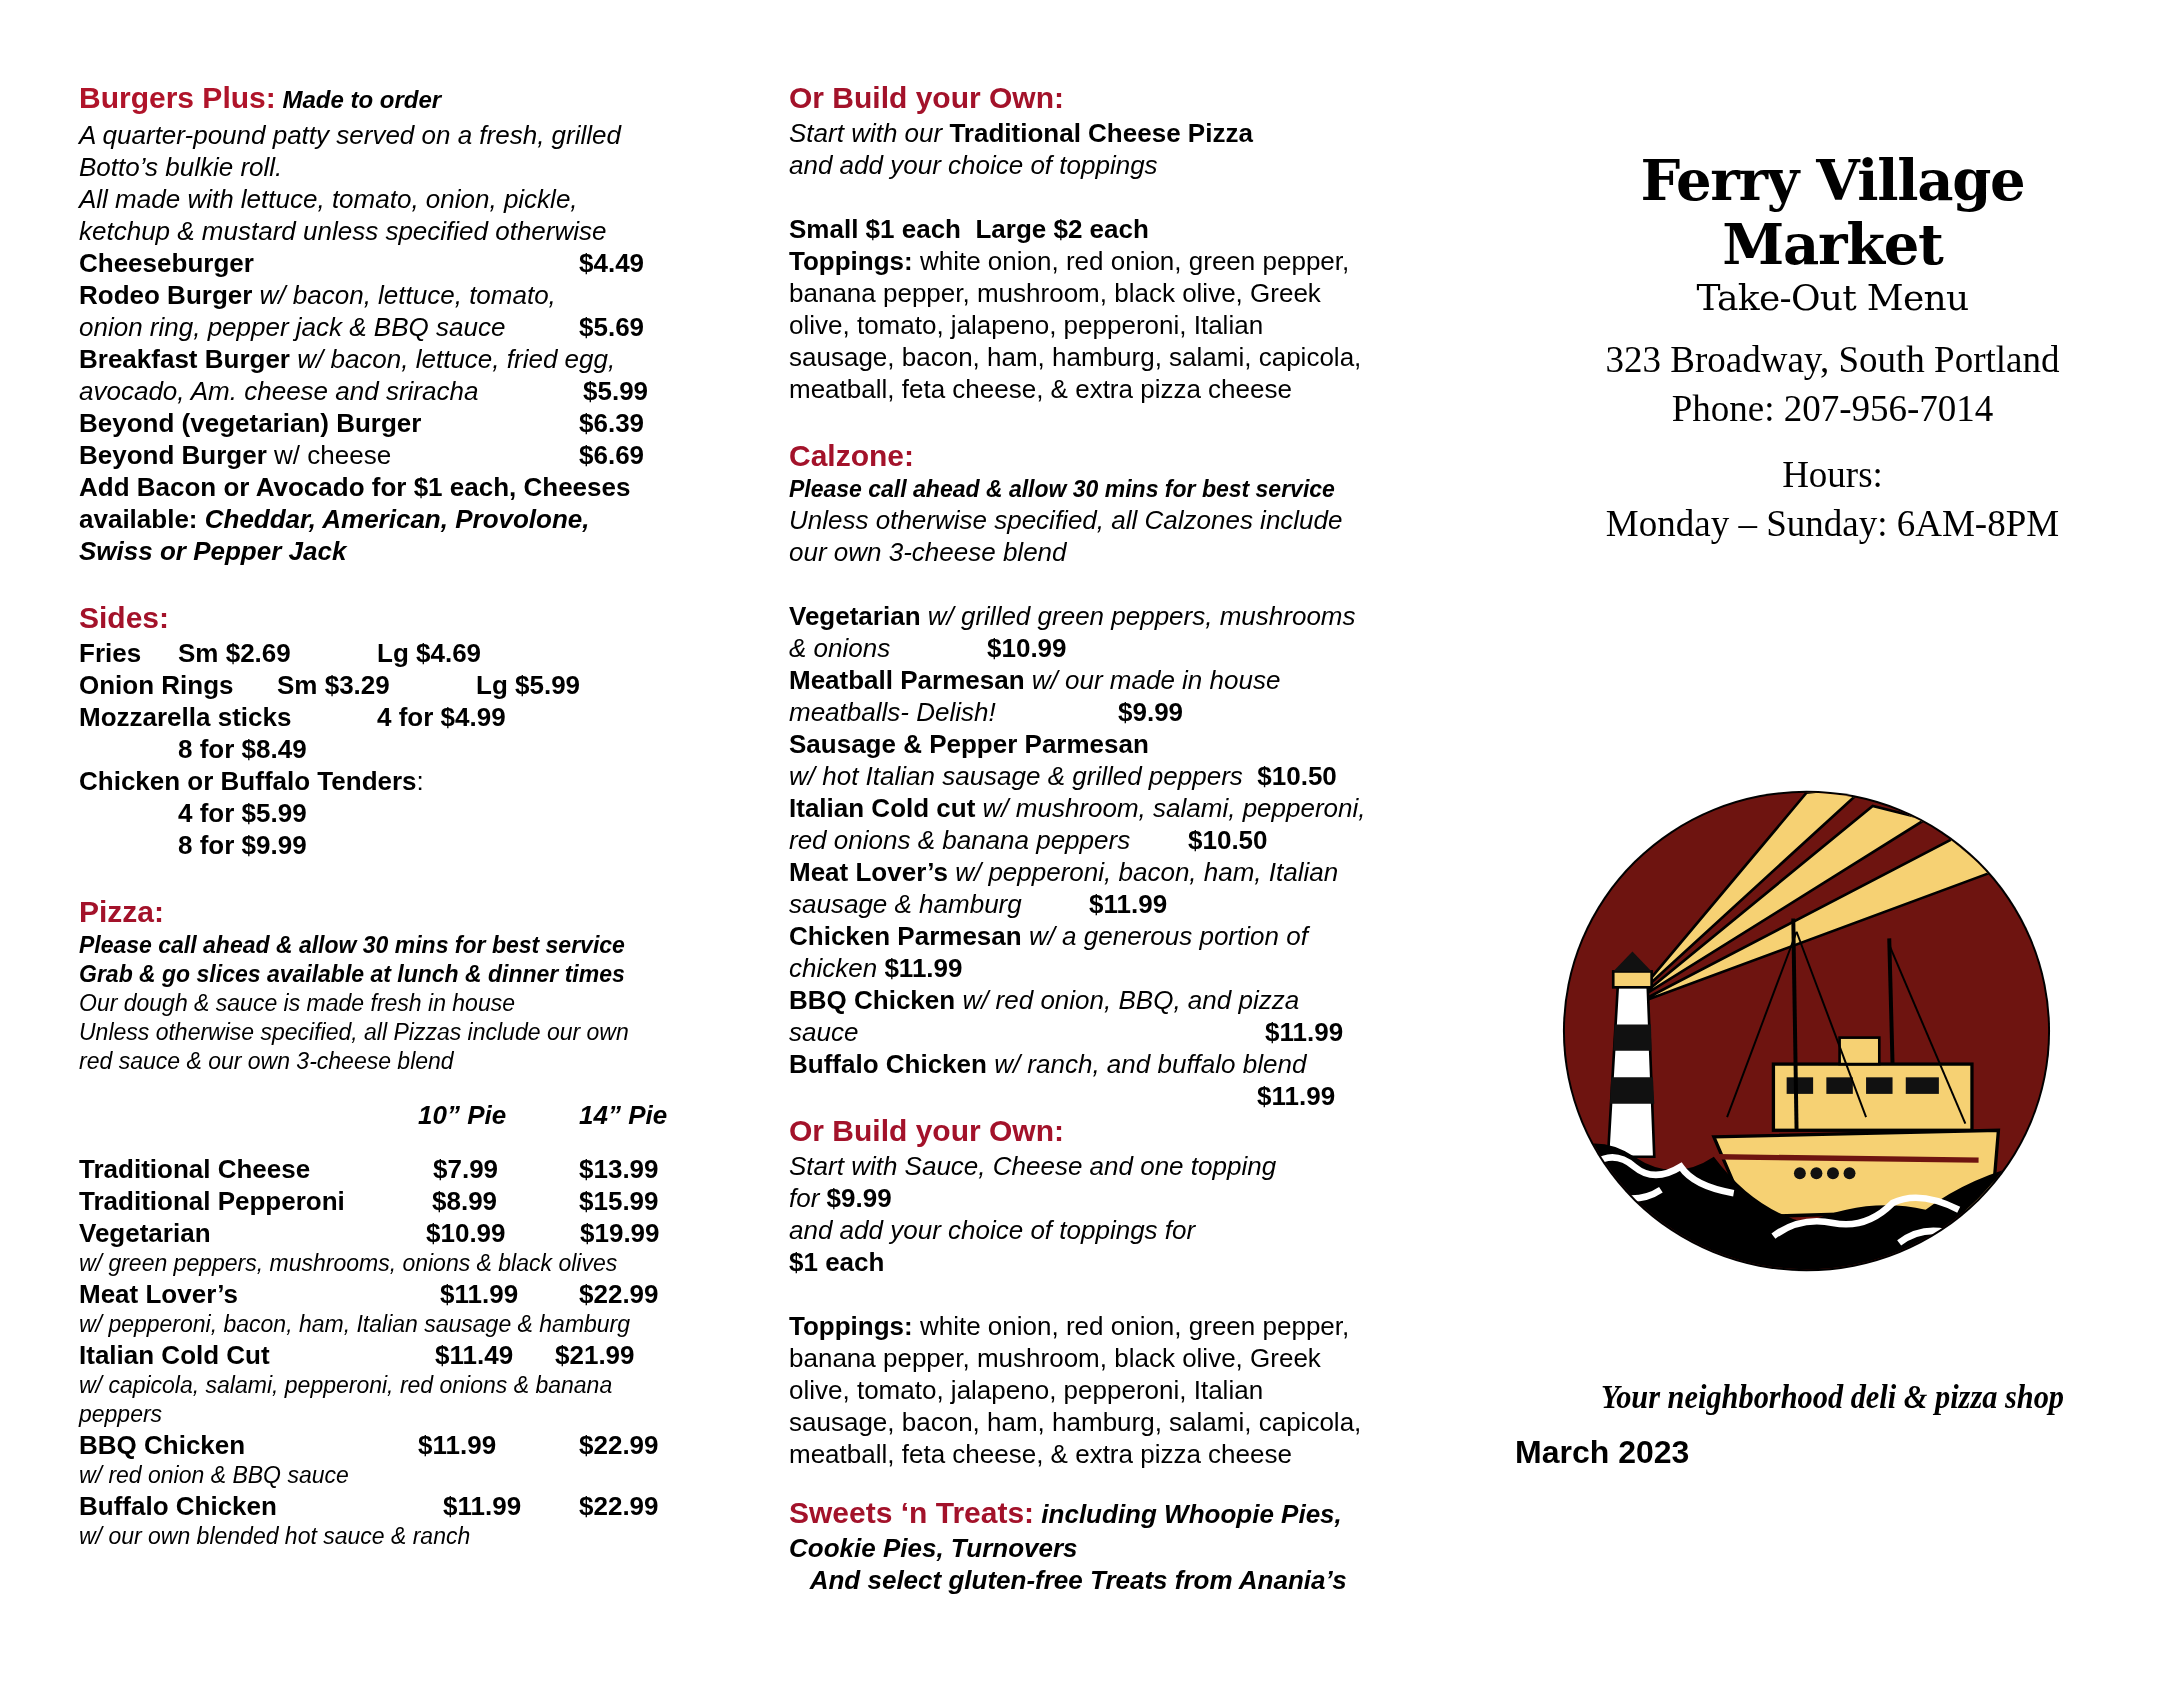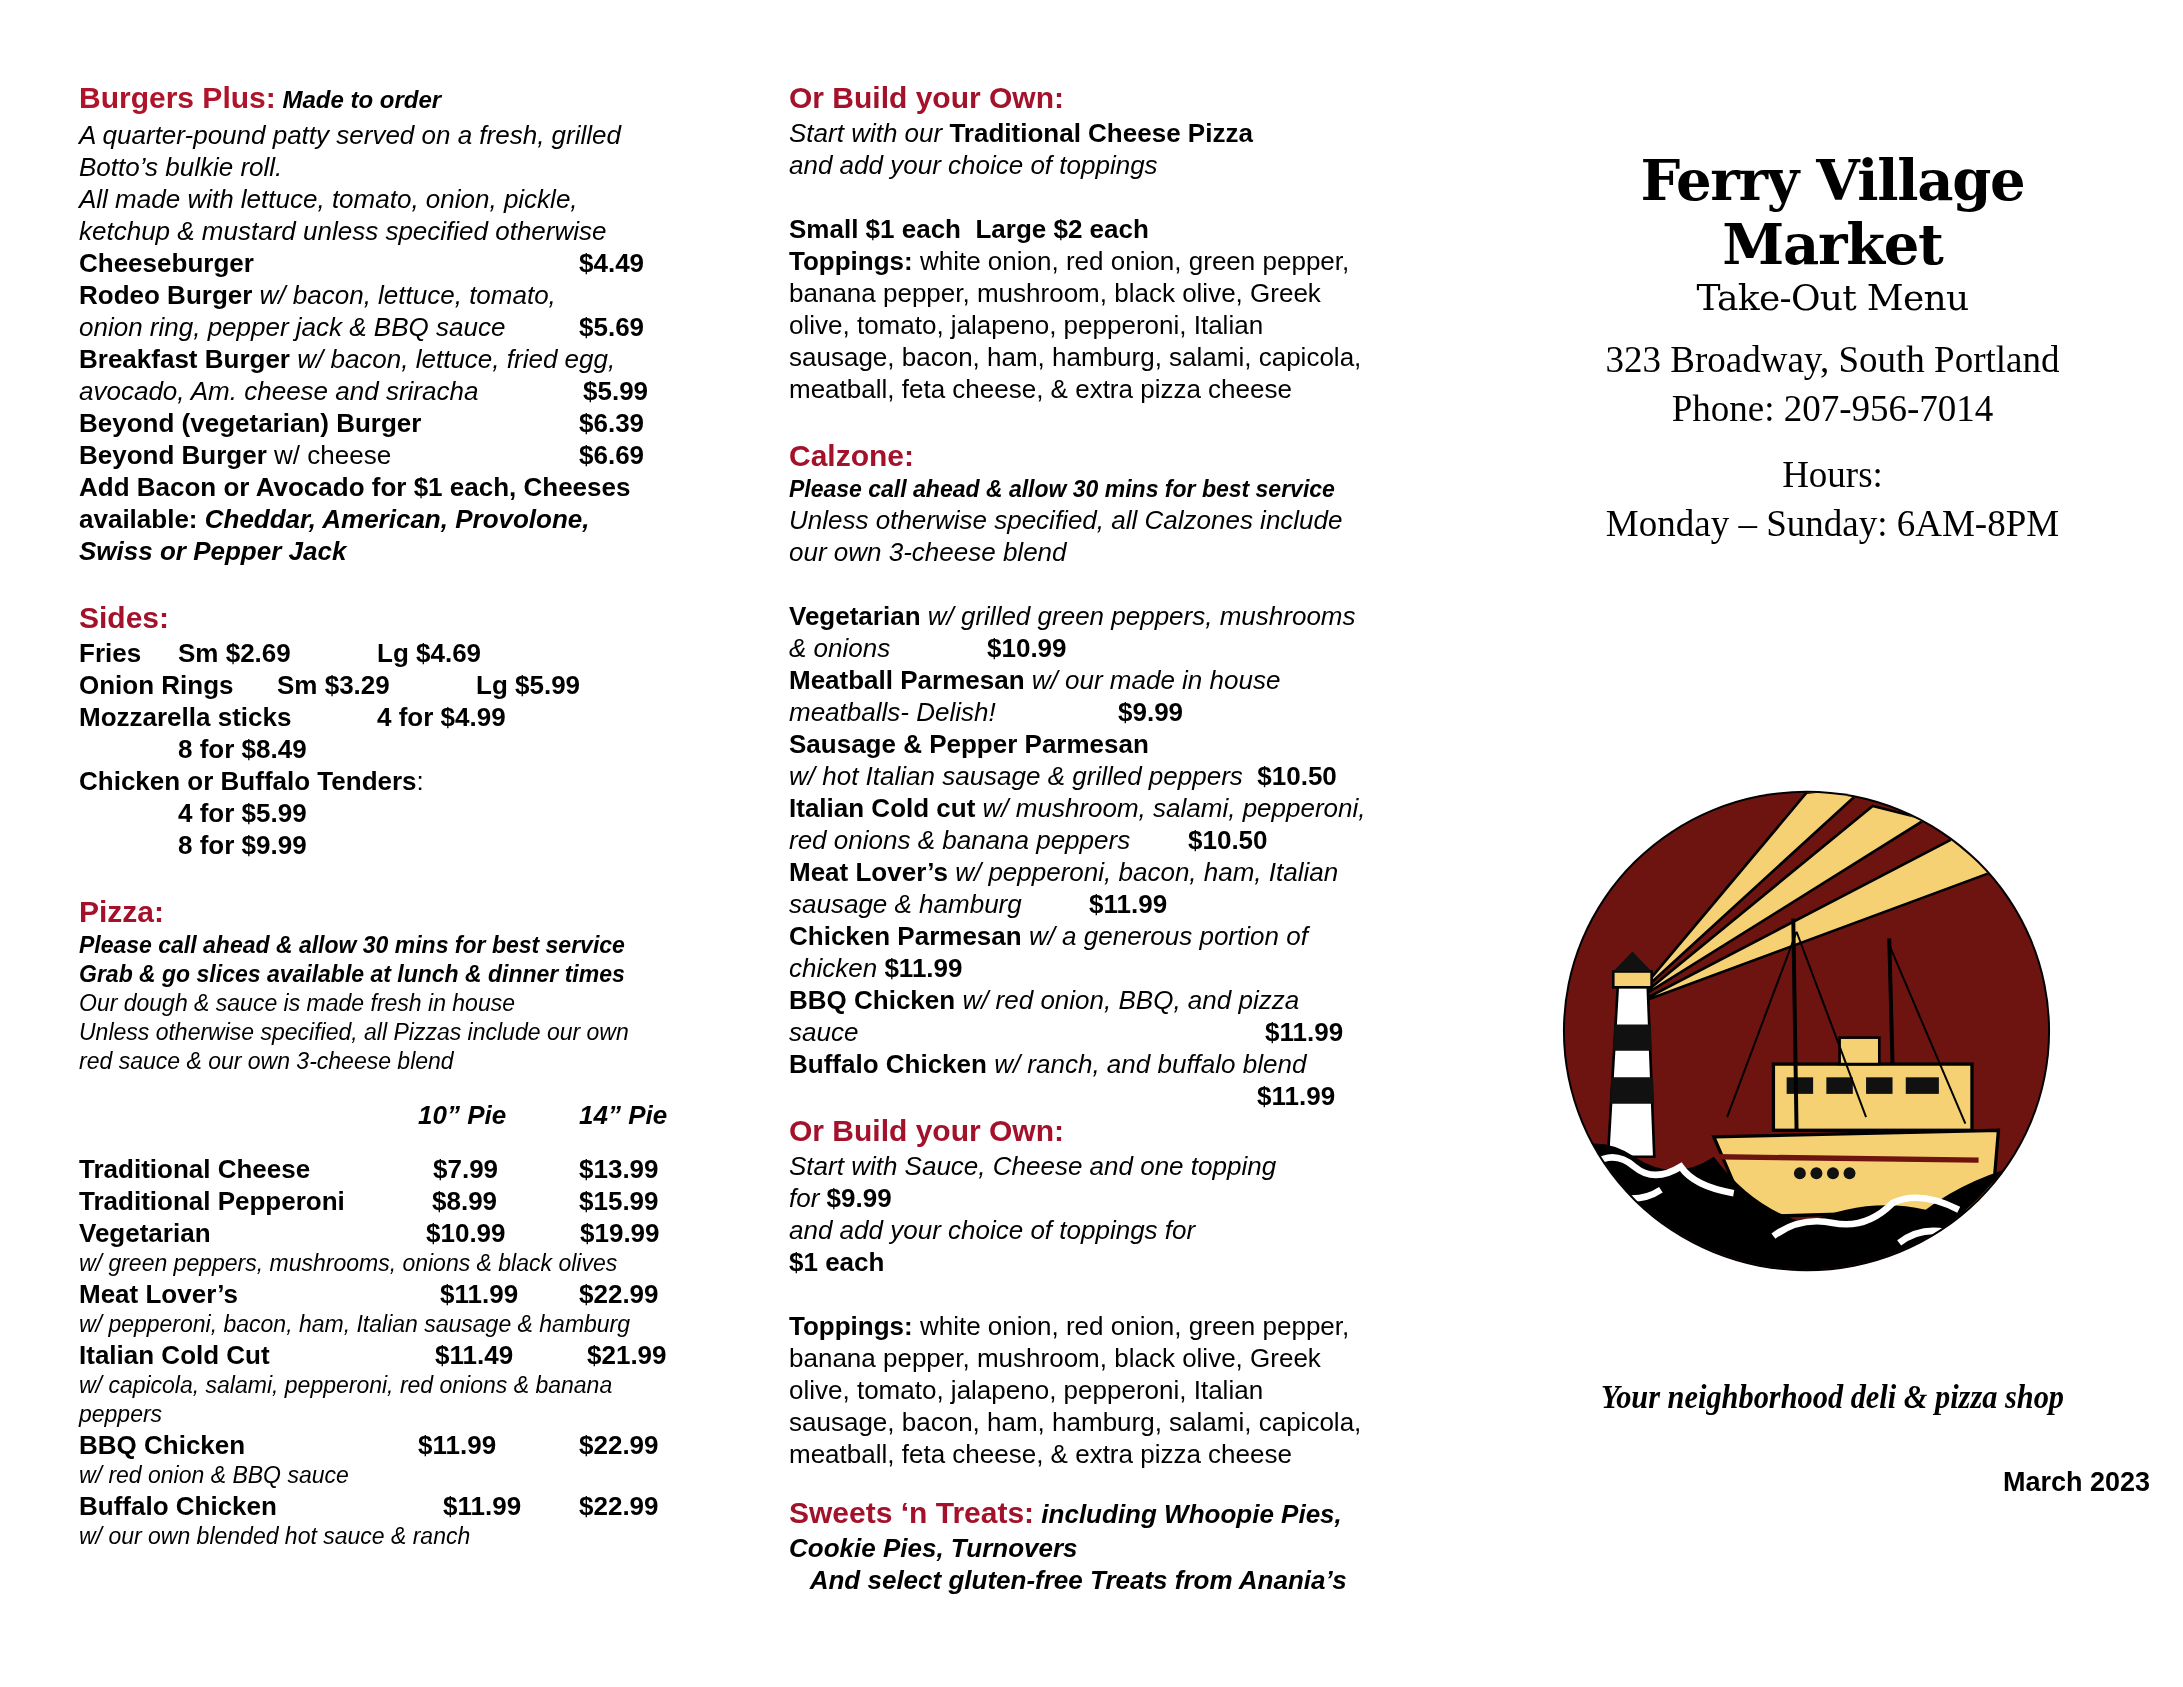--- a/index.html
+++ b/index.html
@@ -18,21 +18,21 @@
   .sm { font-size: 23px; line-height: 29px; }
   .gap { height: 32px; }
   .gap2 { height: 22.5px; }
   .price { position: absolute; }
   .rel { position: relative; height: 32px; }
   .title { font-family: "DejaVu Serif", serif; font-weight: bold; font-size: 56px; line-height: 64px; margin-top: 69px; letter-spacing: -1.3px; }
   .subtitle { font-family: "DejaVu Serif", serif; font-weight: normal; font-size: 36px; line-height: 44px; letter-spacing: -0.7px; }
   .addr { font-family: "Liberation Serif", serif; font-size: 37px; line-height: 49px; margin-top: 14.6px; }
   .hours { font-family: "Liberation Serif", serif; font-size: 37px; line-height: 49px; margin-top: 17px; }
   .tagline { font-family: "Liberation Serif", serif; font-style: italic; font-weight: bold; font-size: 33px; position: absolute; top: 1379px; left: 1515px; width: 635px; text-align: center; transform: scaleX(0.92); }
-  .date { font-weight: bold; font-size: 27px; position: absolute; top: 1467px; left: 1515px; width: 635px; text-align: right; }
+  .date { font-weight: bold; font-size: 32px; position: absolute; top: 1434px; left: 1515px; width: 635px; text-align: left; }
   .logo { position: absolute; left: 1555px; top: 786px; width: 503px; height: 490px; }
 </style>
 </head>
 <body>
 
 <div id="col1" class="col">
   <div>
     <div class="h"><span>Burgers Plus:</span><span class="bi" style="color:#000;font-size:24px"> Made to order</span></div>
     <div class="t i">A quarter-pound patty served on a fresh, grilled</div>
     <div class="t i">Botto’s bulkie roll.</div>
@@ -76,21 +76,21 @@
     <div class="gap2"></div>
     <div class="rel t bi"><span class="price" style="left:339px">10” Pie</span><span class="price" style="left:500px">14” Pie</span></div>
     <div class="gap2"></div>
 
     <div class="rel t b"><span>Traditional Cheese</span><span class="price" style="left:354px">$7.99</span><span class="price" style="left:500px">$13.99</span></div>
     <div class="rel t b"><span>Traditional Pepperoni</span><span class="price" style="left:353px">$8.99</span><span class="price" style="left:500px">$15.99</span></div>
     <div class="rel t b"><span>Vegetarian</span><span class="price" style="left:347px">$10.99</span><span class="price" style="left:501px">$19.99</span></div>
     <div class="t sm i">w/ green peppers, mushrooms, onions &amp; black olives</div>
     <div class="rel t b"><span>Meat Lover’s</span><span class="price" style="left:361px">$11.99</span><span class="price" style="left:500px">$22.99</span></div>
     <div class="t sm i">w/ pepperoni, bacon, ham, Italian sausage &amp; hamburg</div>
-    <div class="rel t b"><span>Italian Cold Cut</span><span class="price" style="left:356px">$11.49</span><span class="price" style="left:508px">$21.99</span></div>
+    <div class="rel t b"><span>Italian Cold Cut</span><span class="price" style="left:356px">$11.49</span><span class="price" style="left:476px">$21.99</span></div>
     <div class="t sm i">w/ capicola, salami, pepperoni, red onions &amp; banana</div>
     <div class="t sm i">peppers</div>
     <div class="rel t b"><span>BBQ Chicken</span><span class="price" style="left:339px">$11.99</span><span class="price" style="left:500px">$22.99</span></div>
     <div class="t sm i">w/ red onion &amp; BBQ sauce</div>
     <div class="rel t b"><span>Buffalo Chicken</span><span class="price" style="left:364px">$11.99</span><span class="price" style="left:500px">$22.99</span></div>
     <div class="t sm i">w/ our own blended hot sauce &amp; ranch</div>
   </div>
 </div>
 
 <div id="col2" class="col">

